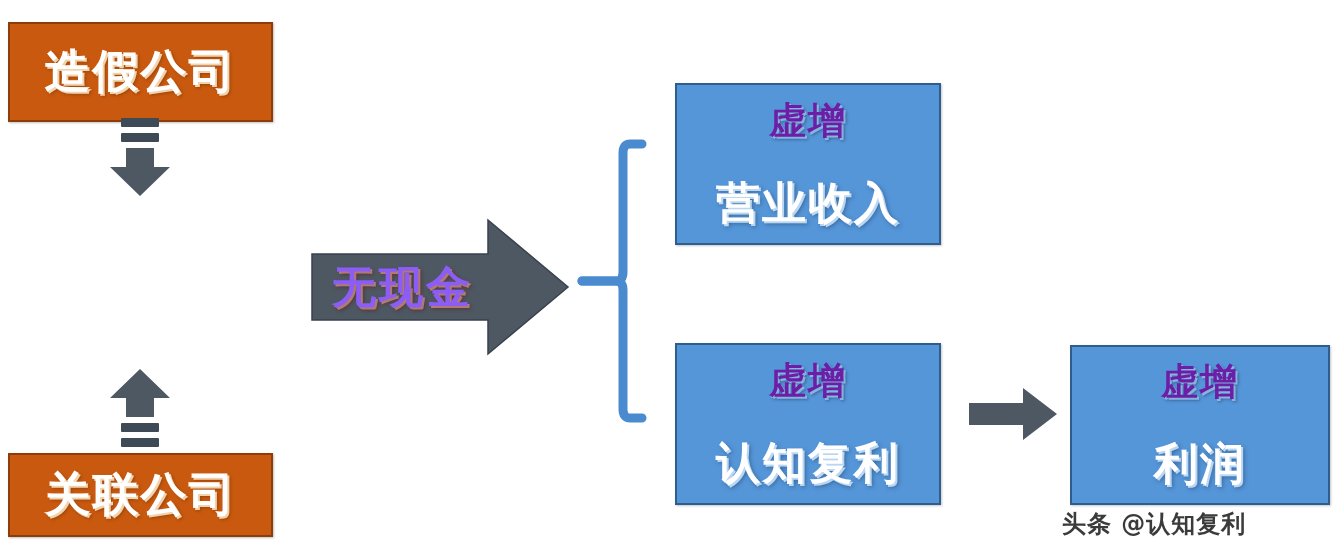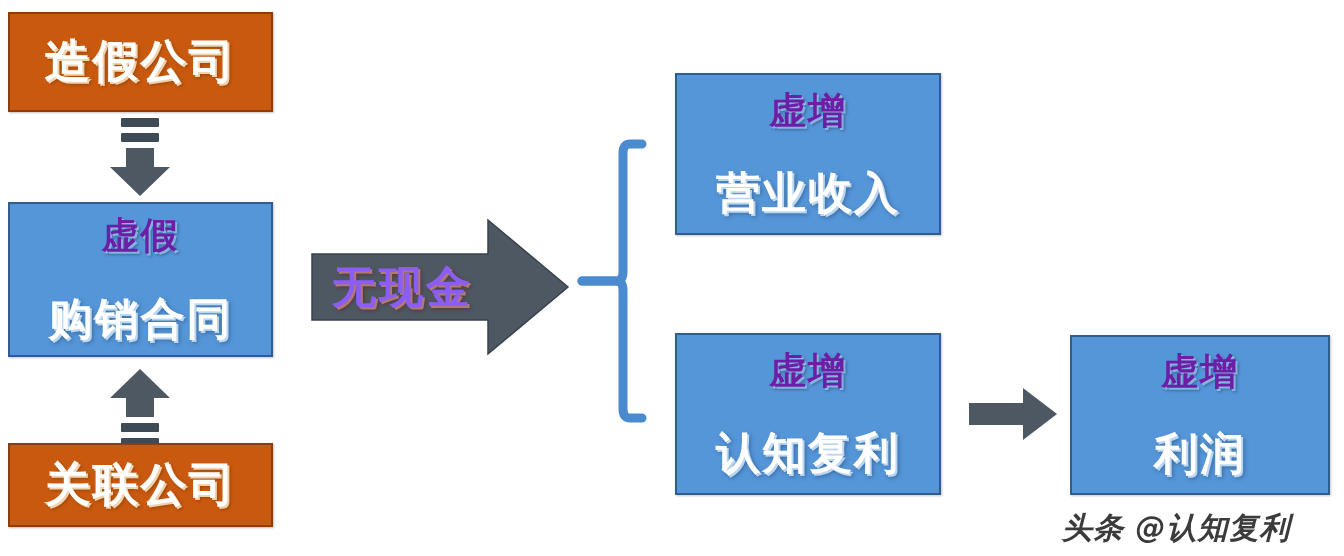--- a/index.html
+++ b/index.html
@@ -22,20 +22,21 @@
   .box {
     position: absolute;
     box-sizing: border-box;
     display: flex;
     flex-direction: column;
     align-items: center;
     justify-content: center;
     line-height: 1.04;
     text-align: center;
     user-select: none;
+    margin-top: 10px;
   }
 
   
   .box-orange {
     background: #C8590F;
     border: 2px solid #8C3D0A;
     box-shadow: 1px 1px 2px rgba(0,0,0,0.25);
   }
   .box-orange .line-main {
     color: #FFFFFF;
@@ -102,51 +103,46 @@
   
   .brace-wrap { position: absolute; }
 
   
   .small-arrow { position: absolute; }
 
   
   .watermark {
     position: absolute;
     color: #2B2B2B;
-    font-size: 30px;
+    font-size: 24px;
     font-weight: 700;
     letter-spacing: 1px;
     white-space: nowrap;
     opacity: 0.92;
     text-shadow: 1px 1px 0 rgba(255,255,255,0.9);
     user-select: none;
-    font-style: italic;
   }
 </style>
 </head>
 <body>
 
 <div id="canvas">
 
   <div class="box box-orange" style="left:8px; top:12px; width:265px; height:100px;">
     <div class="line-main">造假公司</div>
   </div>
 
   <div class="striped-arrow" style="left:104px; top:112px; width:72px; height:90px;">
     <svg width="72" height="90" viewBox="0 0 72 90">
       <rect x="17" y="6" width="38" height="9" rx="1" fill="#3F4A57"></rect>
       <rect x="17" y="21" width="38" height="9" rx="1" fill="#3F4A57"></rect>
       <path d="M22 36 L50 36 L50 55 L66 55 L36 84 L6 55 L22 55 Z" fill="#4E5863"></path>
     </svg>
   </div>
 
-  <div class="box box-blue" style="left:8px; top:202px; width:265px; height:155px;">
-    <div class="line-top">虚假</div>
-    <div class="line-main">购销合同</div>
-  </div>
 
   <div class="striped-arrow" style="left:104px; top:363px; width:72px; height:90px;">
     <svg width="72" height="90" viewBox="0 0 72 90">
       <path d="M36 6 L66 35 L50 35 L50 54 L22 54 L22 35 L6 35 Z" fill="#4E5863"></path>
       <rect x="17" y="60" width="38" height="9" rx="1" fill="#3F4A57"></rect>
       <rect x="17" y="75" width="38" height="9" rx="1" fill="#3F4A57"></rect>
     </svg>
   </div>
 
   <div class="box box-orange" style="left:8px; top:443px; width:265px; height:84px;">

